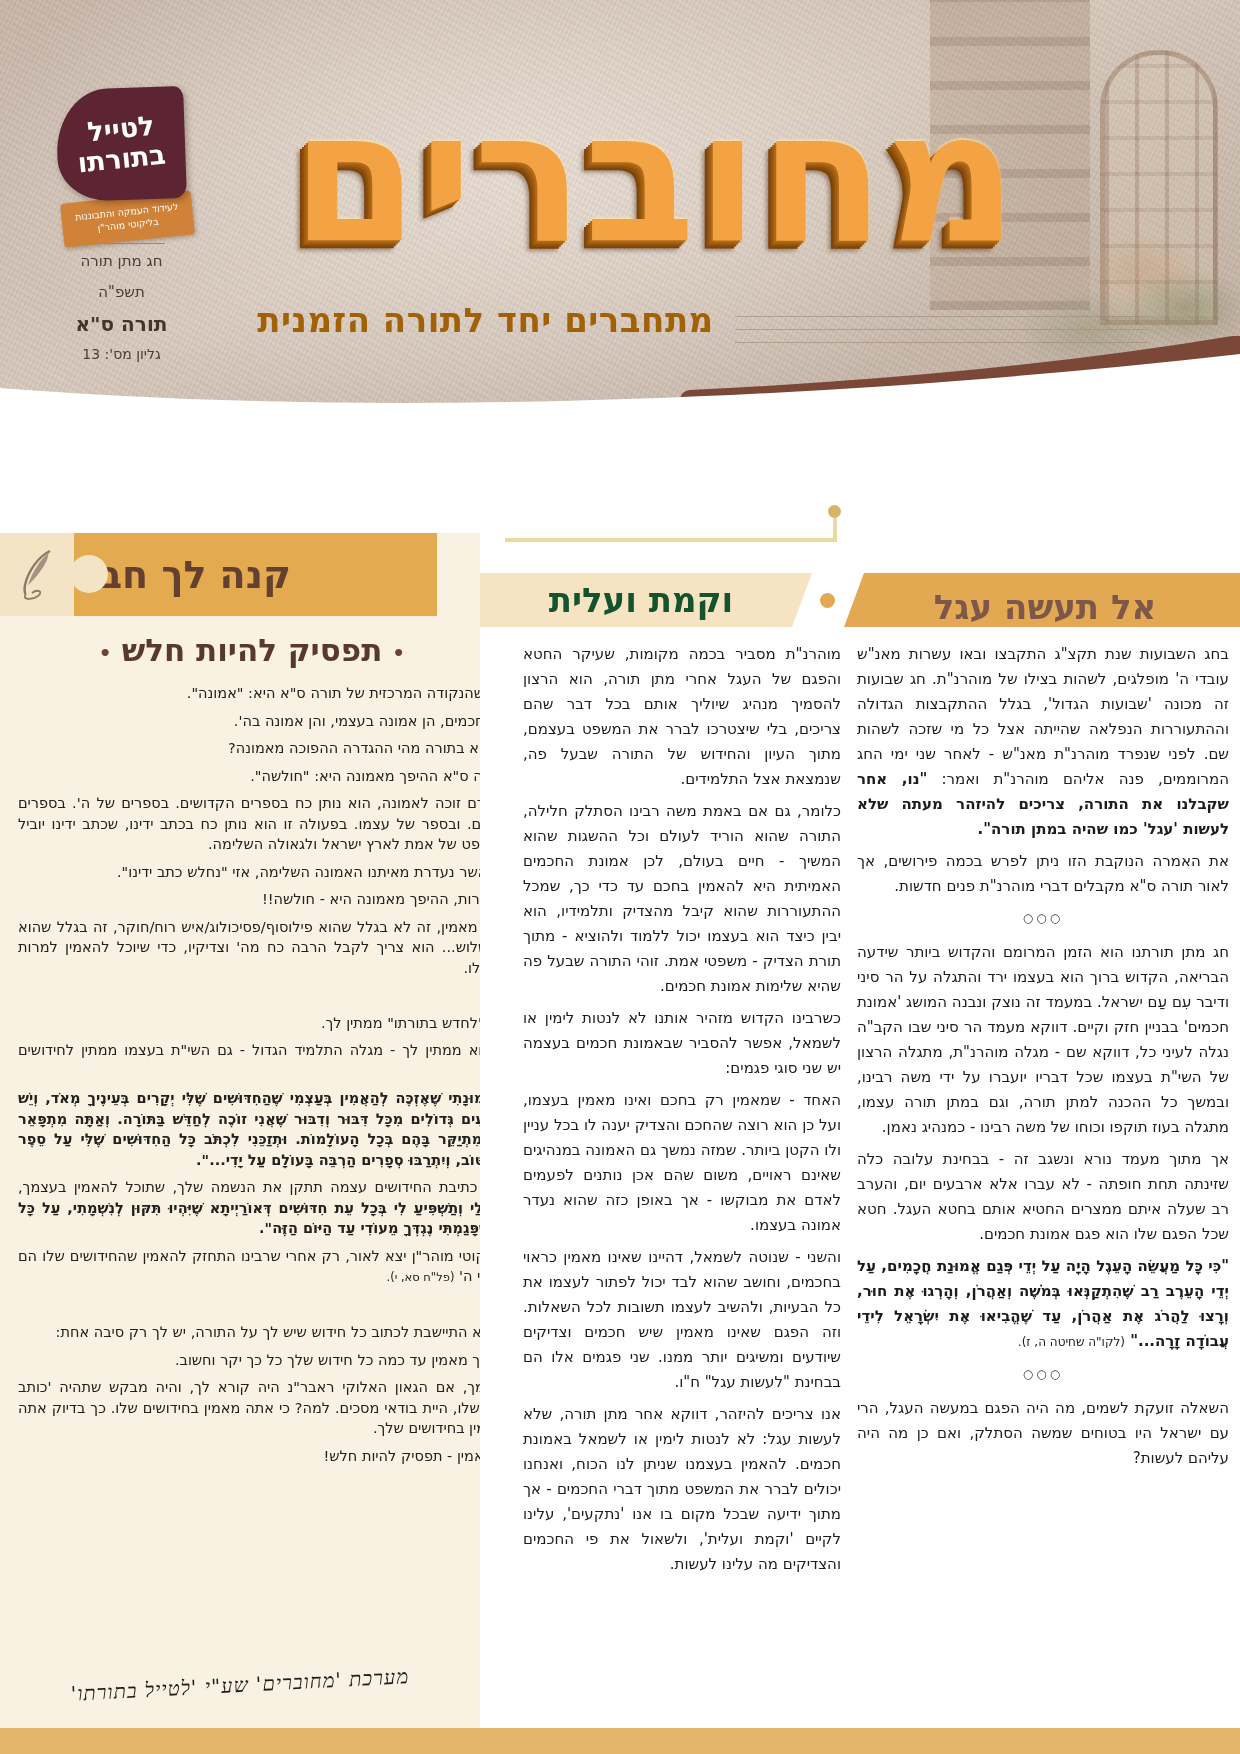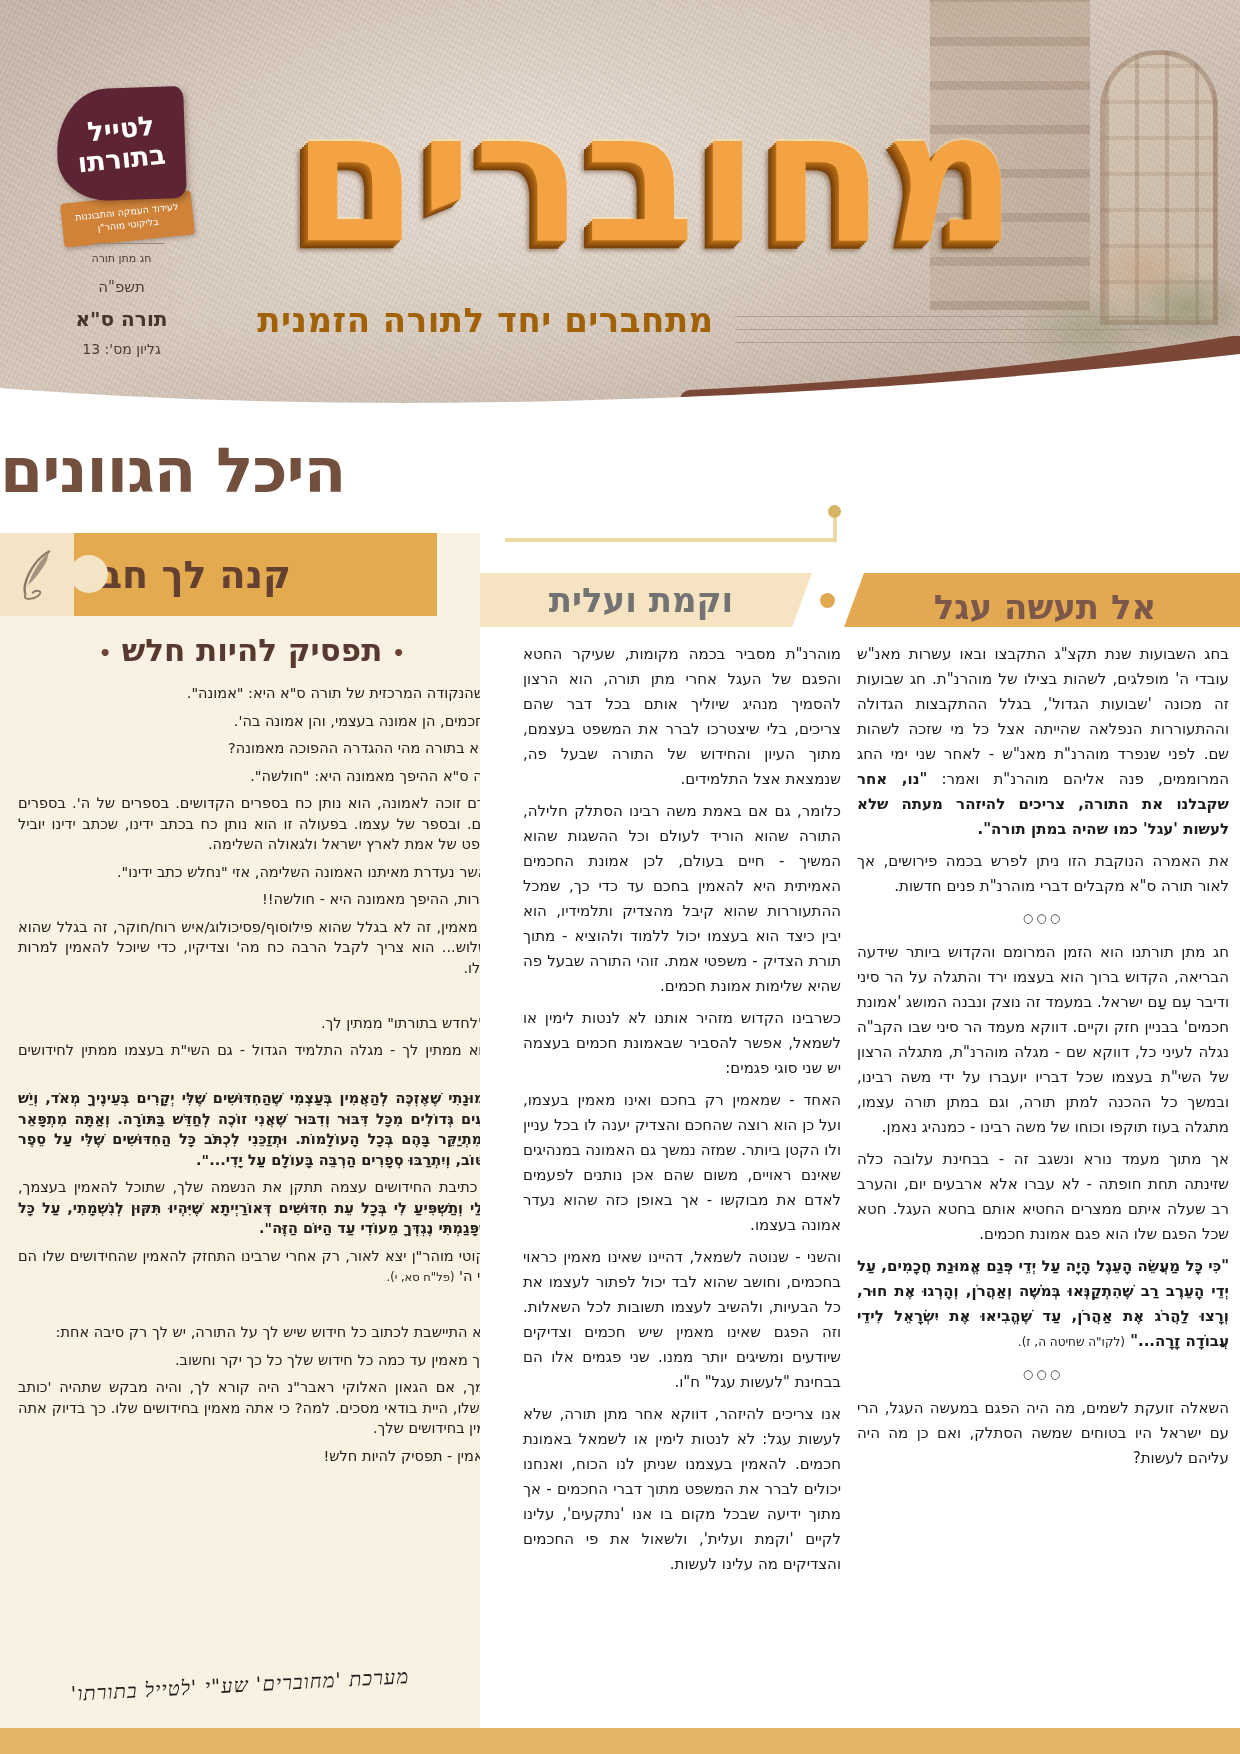--- a/index.html
+++ b/index.html
@@ -38,21 +38,21 @@
     display:flex; flex-direction:column; align-items:center; justify-content:center; }
   .badge-line { color:#fff; font-weight:bold; font-size:27px; line-height:1.12; transform:rotate(-4deg); }
   .ribbon { position:absolute; left:62px; top:197px; width:131px; height:44px; z-index:5;
     background:#d08338; border-radius:4px; transform:rotate(-6deg);
     box-shadow:1px 2px 4px rgba(60,30,20,.3);
     display:flex; flex-direction:column; align-items:center; justify-content:center; }
   .ribbon-line { color:#fff; font-size:9.5px; line-height:1.35; white-space:nowrap; }
 
   .info-divider { position:absolute; left:93px; top:243px; width:72px; height:1px; background:#9a8878; z-index:6; }
   .issue-info { position:absolute; left:24px; top:252px; width:195px; text-align:center; color:#4e3c34; z-index:6; }
-  .issue-event { font-size:11px; margin-bottom:13px; }
+  .issue-event { font-size:15px; margin-bottom:13px; }
   .issue-year  { font-size:15px; margin-bottom:11px; }
   .issue-torah { font-size:20px; font-weight:bold; margin-bottom:10px; color:#45332c; }
   .issue-no    { font-size:14px; }
 
   .masthead { position:absolute; left:225px; top:42px; width:860px; height:272px; z-index:4;
     display:flex; align-items:center; justify-content:center;
     font-size:182px; font-weight:bold; color:#f3a343; letter-spacing:1px;
     text-shadow:-2px 2px 0 #b06a16, -4px 4px 0 #a05d11, -6px 6px 0 #8e4f0d,
                 -8px 8px 0 #7c430b, -10px 10px 4px rgba(70,35,5,.45),
                 0 -2px 2px rgba(255,230,170,.6); }
@@ -72,21 +72,21 @@
   .gold-dot    { position:absolute; left:828px; top:505px; width:13px; height:13px; border-radius:50%; background:#d8b566; }
 
   
   .banner-gold { position:absolute; left:844px; top:573px; width:402px; height:54px; background:#e2a952;
     clip-path:polygon(20px 0, 100% 0, 100% 100%, 0 100%);
     display:flex; align-items:flex-end; justify-content:center; }
   .banner-gold .lbl { font-size:34px; font-weight:bold; color:#7d574a; }
   .banner-cream { position:absolute; left:470px; top:573px; width:342px; height:54px; background:#f5e3c2;
     clip-path:polygon(0 0, 100% 0, calc(100% - 20px) 100%, 0 100%);
     display:flex; align-items:center; justify-content:center; }
-  .banner-cream .lbl { font-size:34px; font-weight:bold; color:#737373; }
+  .banner-cream .lbl { font-size:34px; font-weight:bold; color:#14532d; }
   .connector-dot { position:absolute; left:820px; top:593px; width:15px; height:15px; border-radius:50%; background:#e2a952; }
 
   
   .col { position:absolute; top:642px; height:1080px; overflow:hidden; text-align:justify;
     color:#1d1c1a; font-size:15px; line-height:25px; }
   .col-right { left:857px; width:372px; }
   .col-middle { left:523px; width:318px; }
   .col .para { margin:0 0 7px; }
   .col .para b { font-weight:bold; }
   .col .para.q { font-weight:bold; }
@@ -158,23 +158,20 @@
     </div>
     <div class="masthead">מחוברים</div>
     <div class="tagline">מתחברים יחד לתורה הזמנית</div>
 
     <svg class="header-curve" viewBox="0 0 1240 95" preserveAspectRatio="none">
       <path d="M690,64 C900,54 1080,36 1245,8" fill="none" stroke="#7b4737" stroke-width="20" stroke-linecap="round"></path>
       <path d="M0,95 L0,52 C330,78 760,72 1240,18 L1240,95 Z" fill="#ffffff"></path>
     </svg>
   </div>
 
-  <div class="section-title">
-    <span>היכל הגוונים</span>
-  </div>
   <div class="gold-rule-h"></div>
   <div class="gold-rule-v"></div>
   <div class="gold-dot"></div>
 
   <div class="banner-gold">
     <span class="lbl">אל תעשה עגל</span>
   </div>
   <div class="banner-cream">
     <span class="lbl">וקמת ועלית</span>
   </div>

